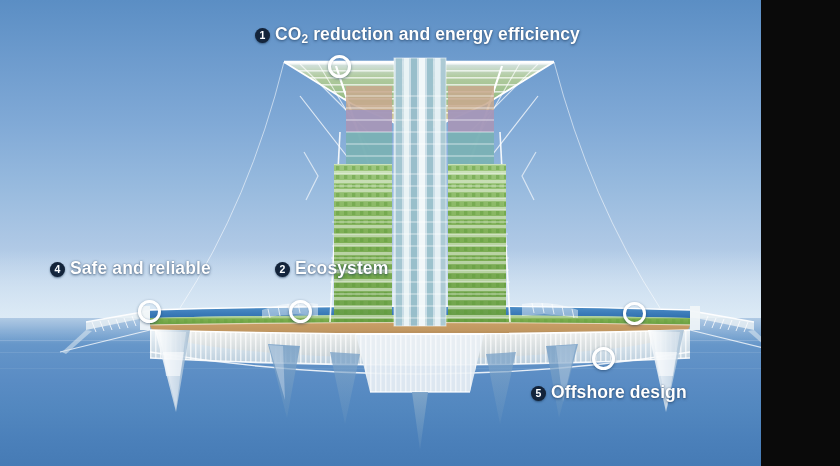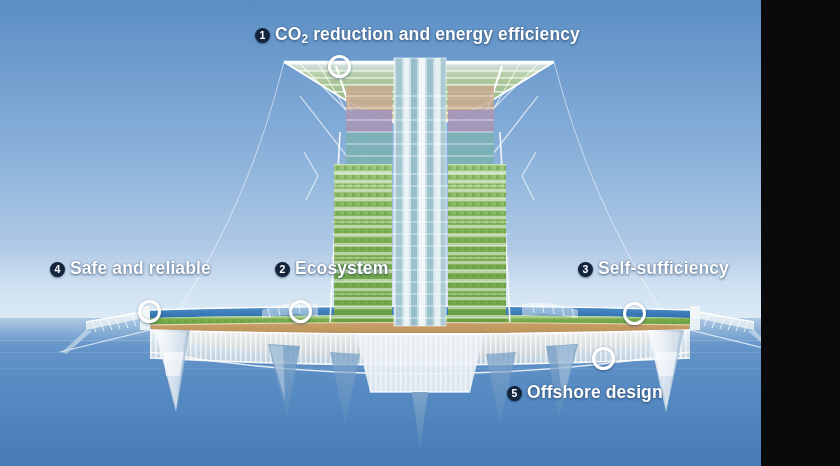--- a/index.html
+++ b/index.html
@@ -331,20 +331,19 @@
 
   <div class="label" style="left:50px;top:256px;">
     <span class="num">4</span><span>Safe and reliable</span>
   </div>
 
   <div class="label" style="left:239px;top:256px;margin-left:36px;">
     <div><span class="num">2</span><span>Ecosystem</span></div>
   </div>
 
   <div class="label" style="left:578px;top:256px;">
-    <div><span class="num">3</span><span>Self-sufficiency</span></div>
-  </div>
-
-  <div class="label" style="left:507px;top:380px;">
+  </div>
+
+  <div class="label" style="left:531px;top:380px;">
     <div><span class="num">5</span><span>Offshore design</span></div>
   </div>
 
 </div>
 
 </body></html>

